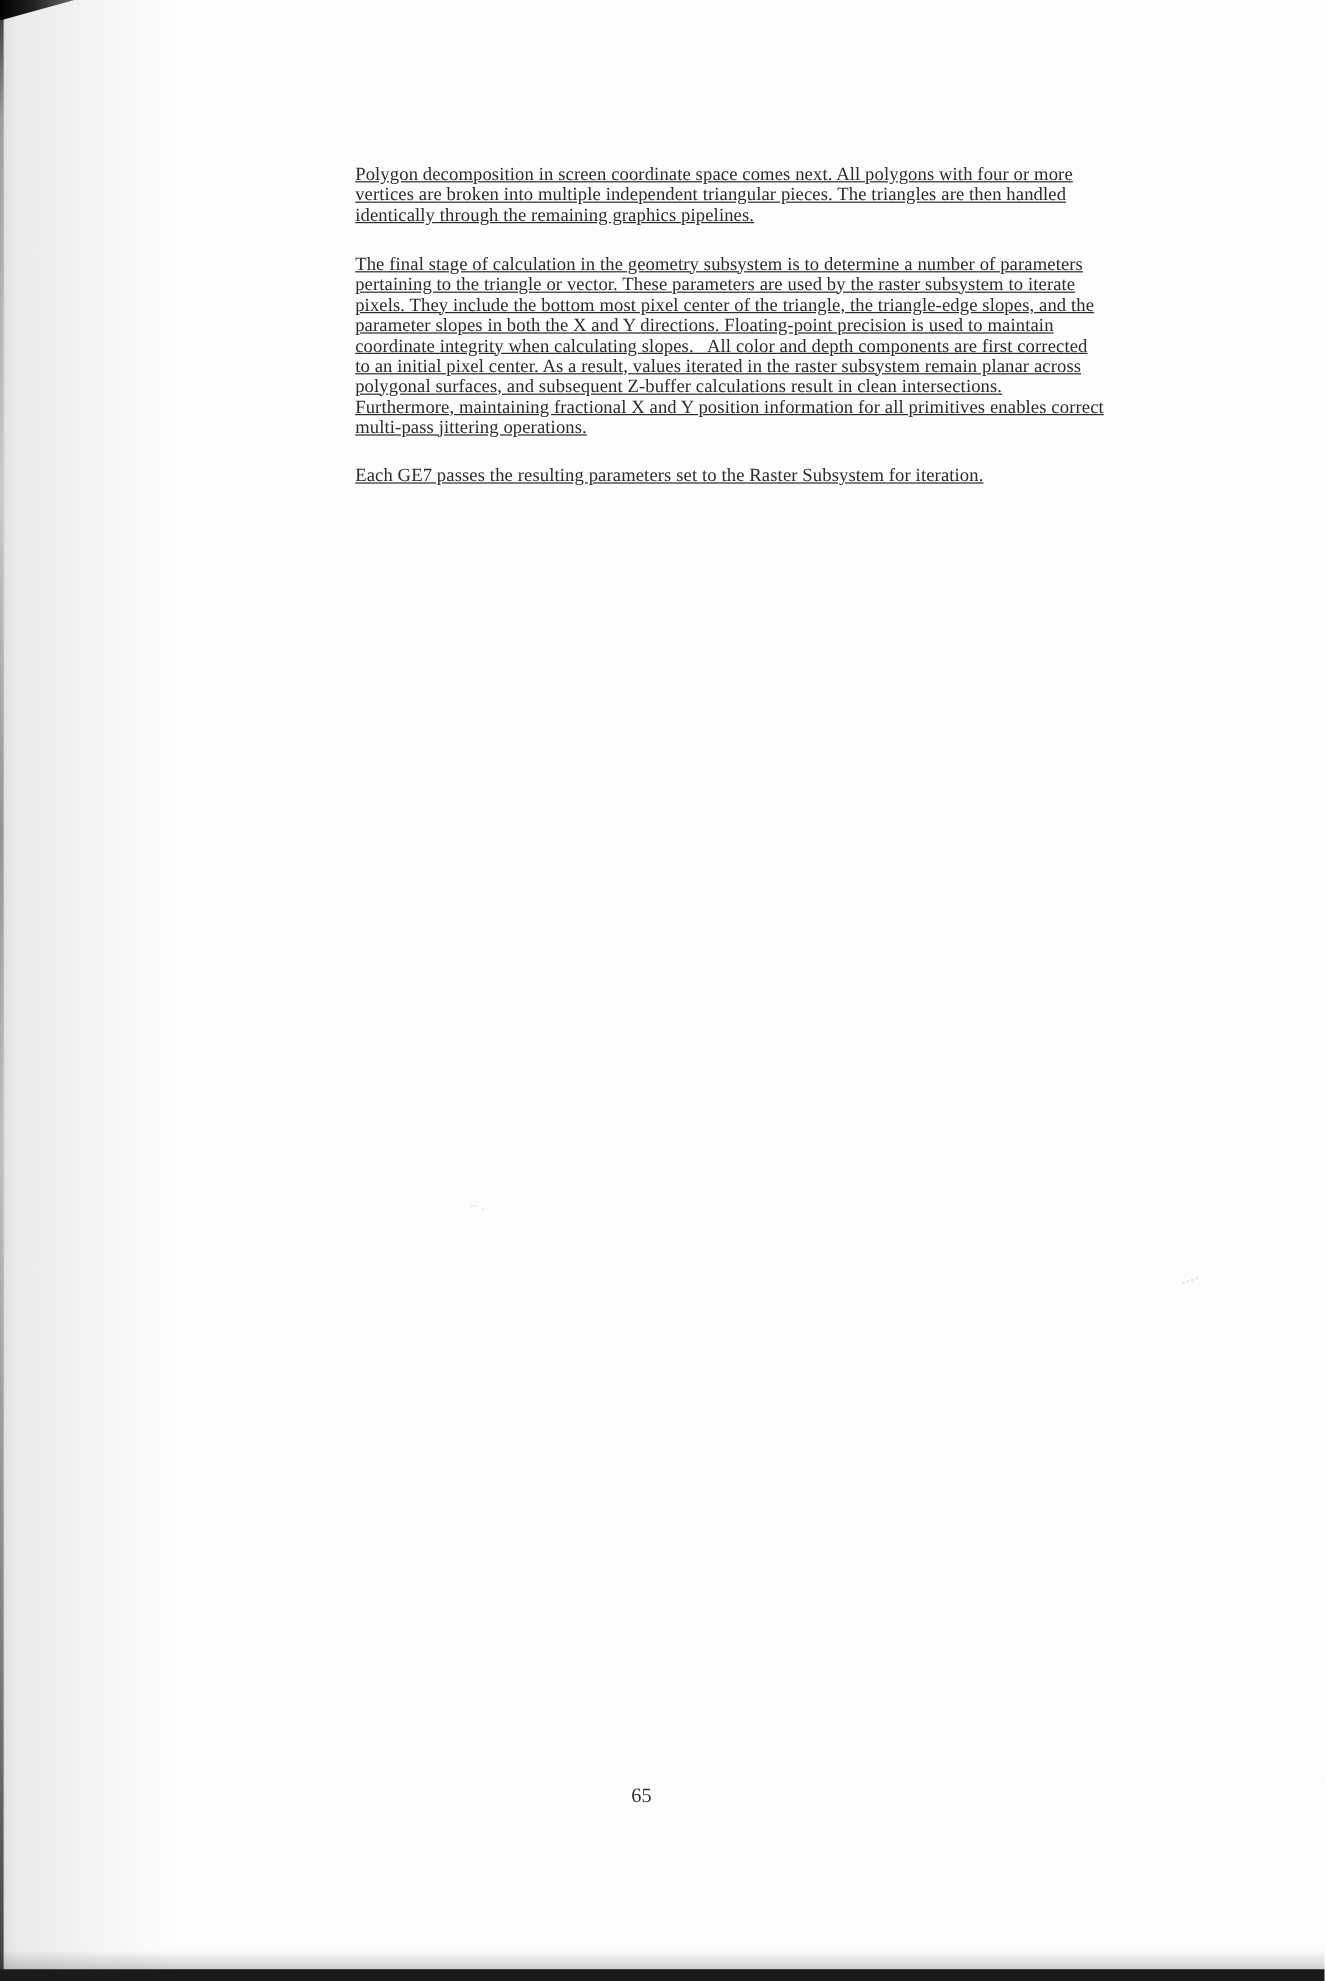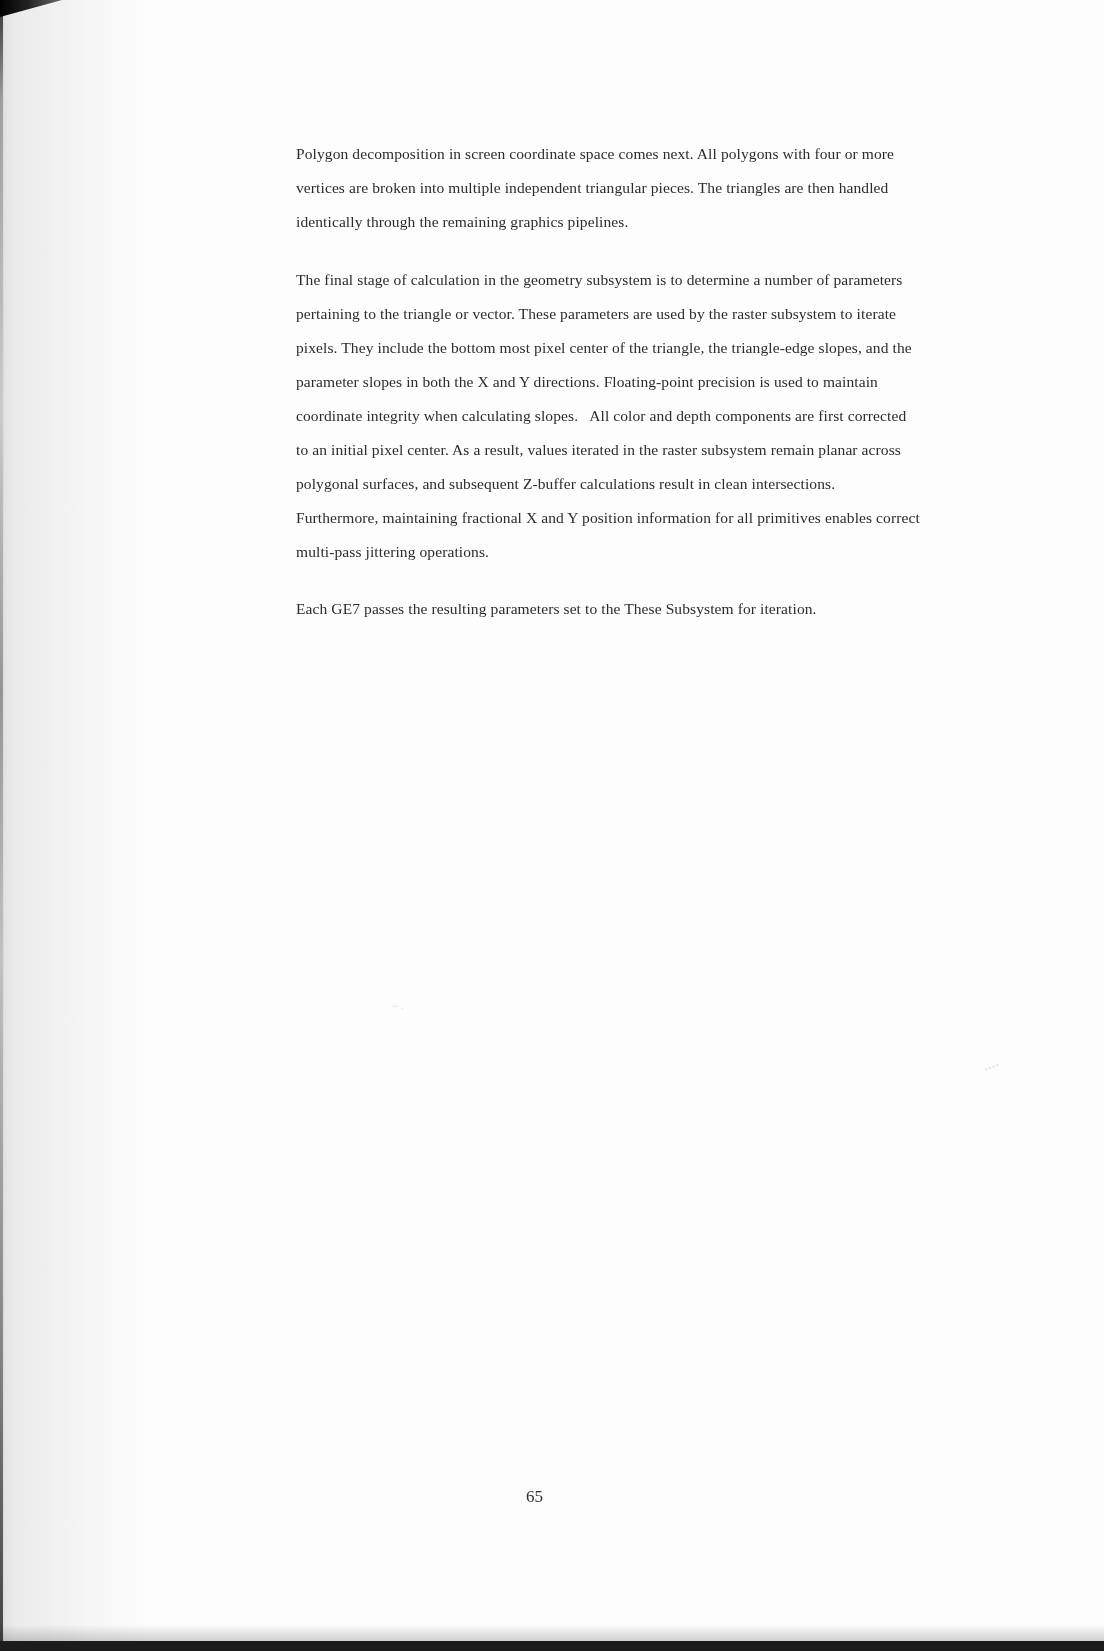--- a/index.html
+++ b/index.html
@@ -66,22 +66,23 @@
     height: 16px;
     background: linear-gradient(to bottom, rgba(0,0,0,0) 0%, rgba(0,0,0,0.18) 100%);
   }
   .text-block {
     position: absolute;
     left: 296px;
     top: 137px;
     width: 800px;
     color: #2e2c2a;
     font-size: 15.5px;
-    line-height: 34px;
+    line-height: 17px;
     letter-spacing: 0.1px;
+    text-decoration: underline;
   }
   .para {
     white-space: pre;       
     margin: 0 0 23.5px 0;
   }
   .page-number {
     position: absolute;
     left: 526px;
     top: 1487px;
     width: 80px;
@@ -128,21 +129,21 @@
 identically through the remaining graphics pipelines.</p>
     <p class="para">The final stage of calculation in the geometry subsystem is to determine a number of parameters
 pertaining to the triangle or vector. These parameters are used by the raster subsystem to iterate
 pixels. They include the bottom most pixel center of the triangle, the triangle-edge slopes, and the
 parameter slopes in both the X and Y directions. Floating-point precision is used to maintain
 coordinate integrity when calculating slopes.   All color and depth components are first corrected
 to an initial pixel center. As a result, values iterated in the raster subsystem remain planar across
 polygonal surfaces, and subsequent Z-buffer calculations result in clean intersections.
 Furthermore, maintaining fractional X and Y position information for all primitives enables correct
 multi-pass jittering operations.</p>
-    <p class="para">Each GE7 passes the resulting parameters set to the These Subsystem for iteration.</p>
+    <p class="para">Each GE7 passes the resulting parameters set to the Raster Subsystem for iteration.</p>
   </div>
 
   <div class="smudge-1">~ .</div>
   <div class="smudge-2"></div>
 
   <div class="page-number">65</div>
 
   <div class="bottom-bar-shadow"></div>
   <div class="bottom-bar"></div>
 

